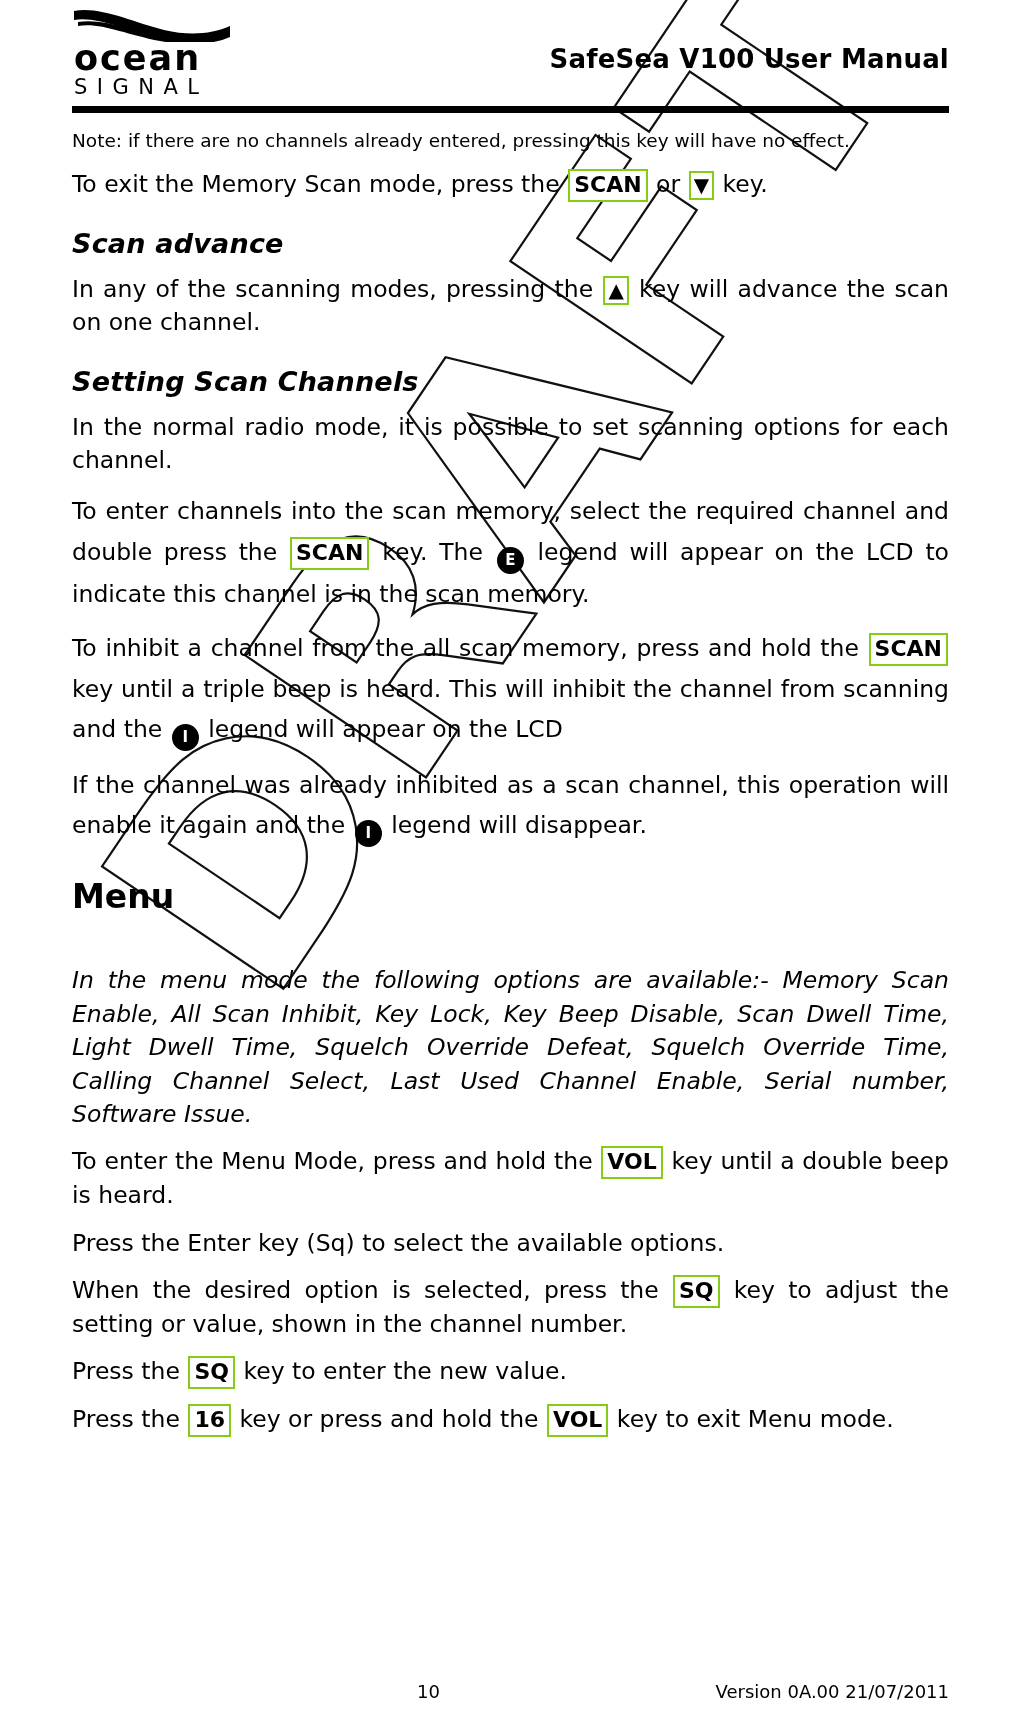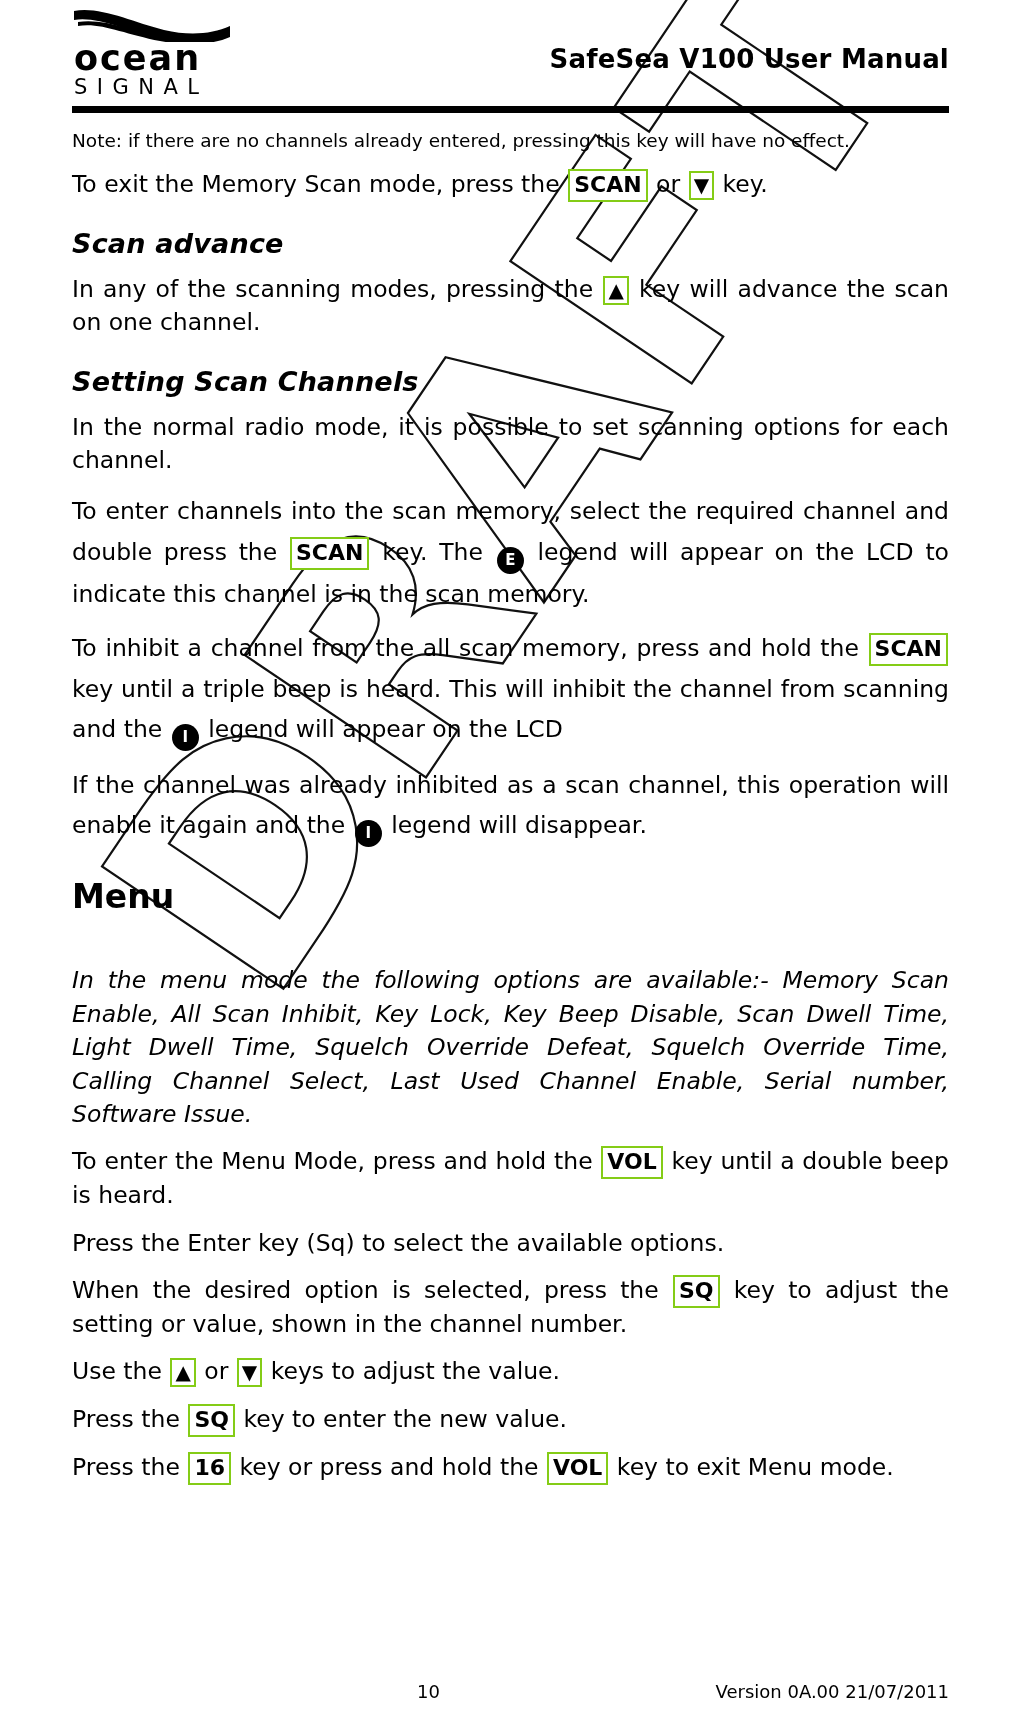--- a/index.html
+++ b/index.html
@@ -278,27 +278,20 @@
 
     <p class="para nojust">Press the Enter key (Sq) to select the available options.</p>
 
 
     <p class="para">
       <span>When the desired option is selected, press the</span>
       <span class="key">SQ</span>
       <span>key to adjust the setting or value, shown in the channel number.</span>
     </p>
 
-    <p class="para nojust">
-      <span>Use the</span>
-      <span class="key arrow">▲</span>
-      <span>or</span>
-      <span class="key arrow">▼</span>
-      <span>keys to adjust the value.</span>
-    </p>
 
     <p class="para nojust">
       <span>Press the</span>
       <span class="key">SQ</span>
       <span>key to enter the new value.</span>
     </p>
 
     <p class="para nojust">
       <span>Press the</span>
       <span class="key">16</span>

